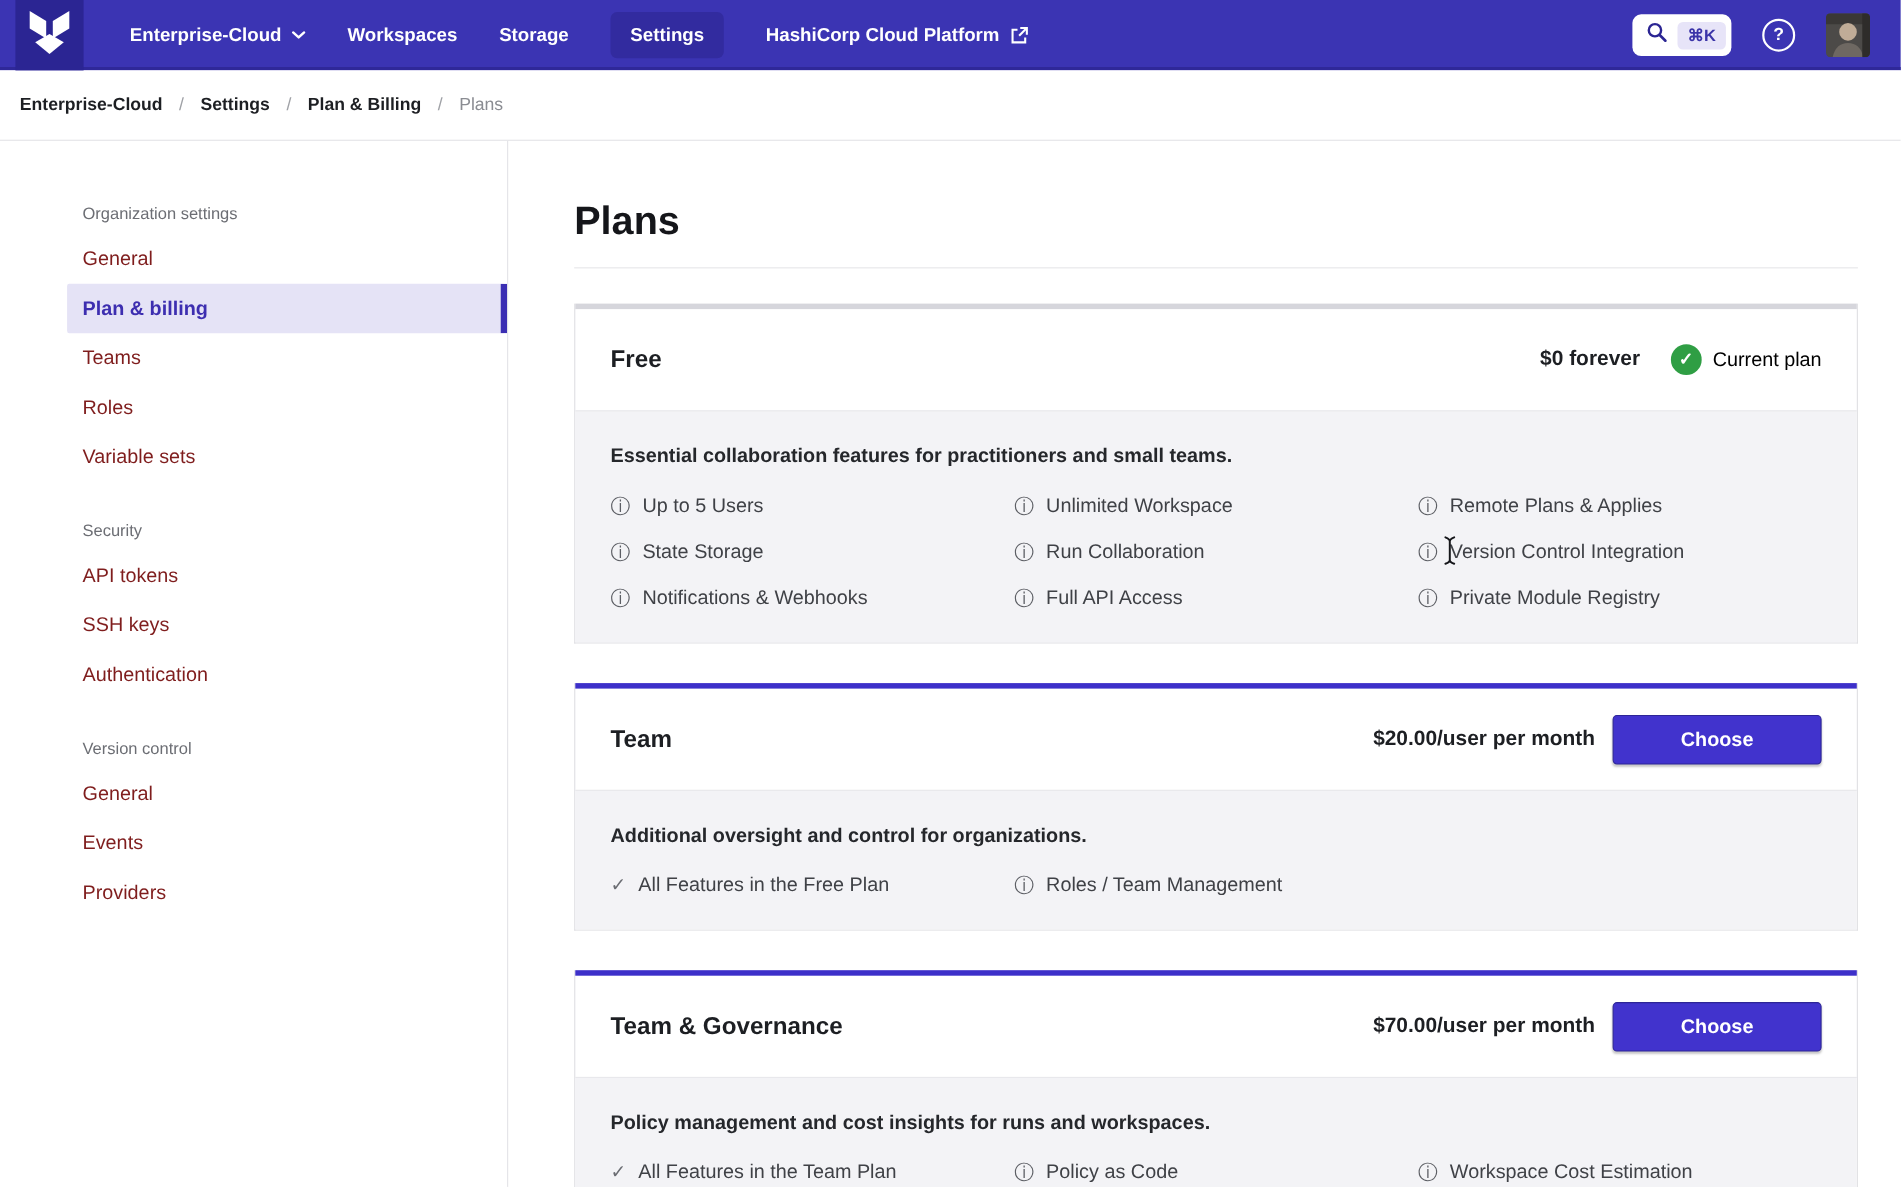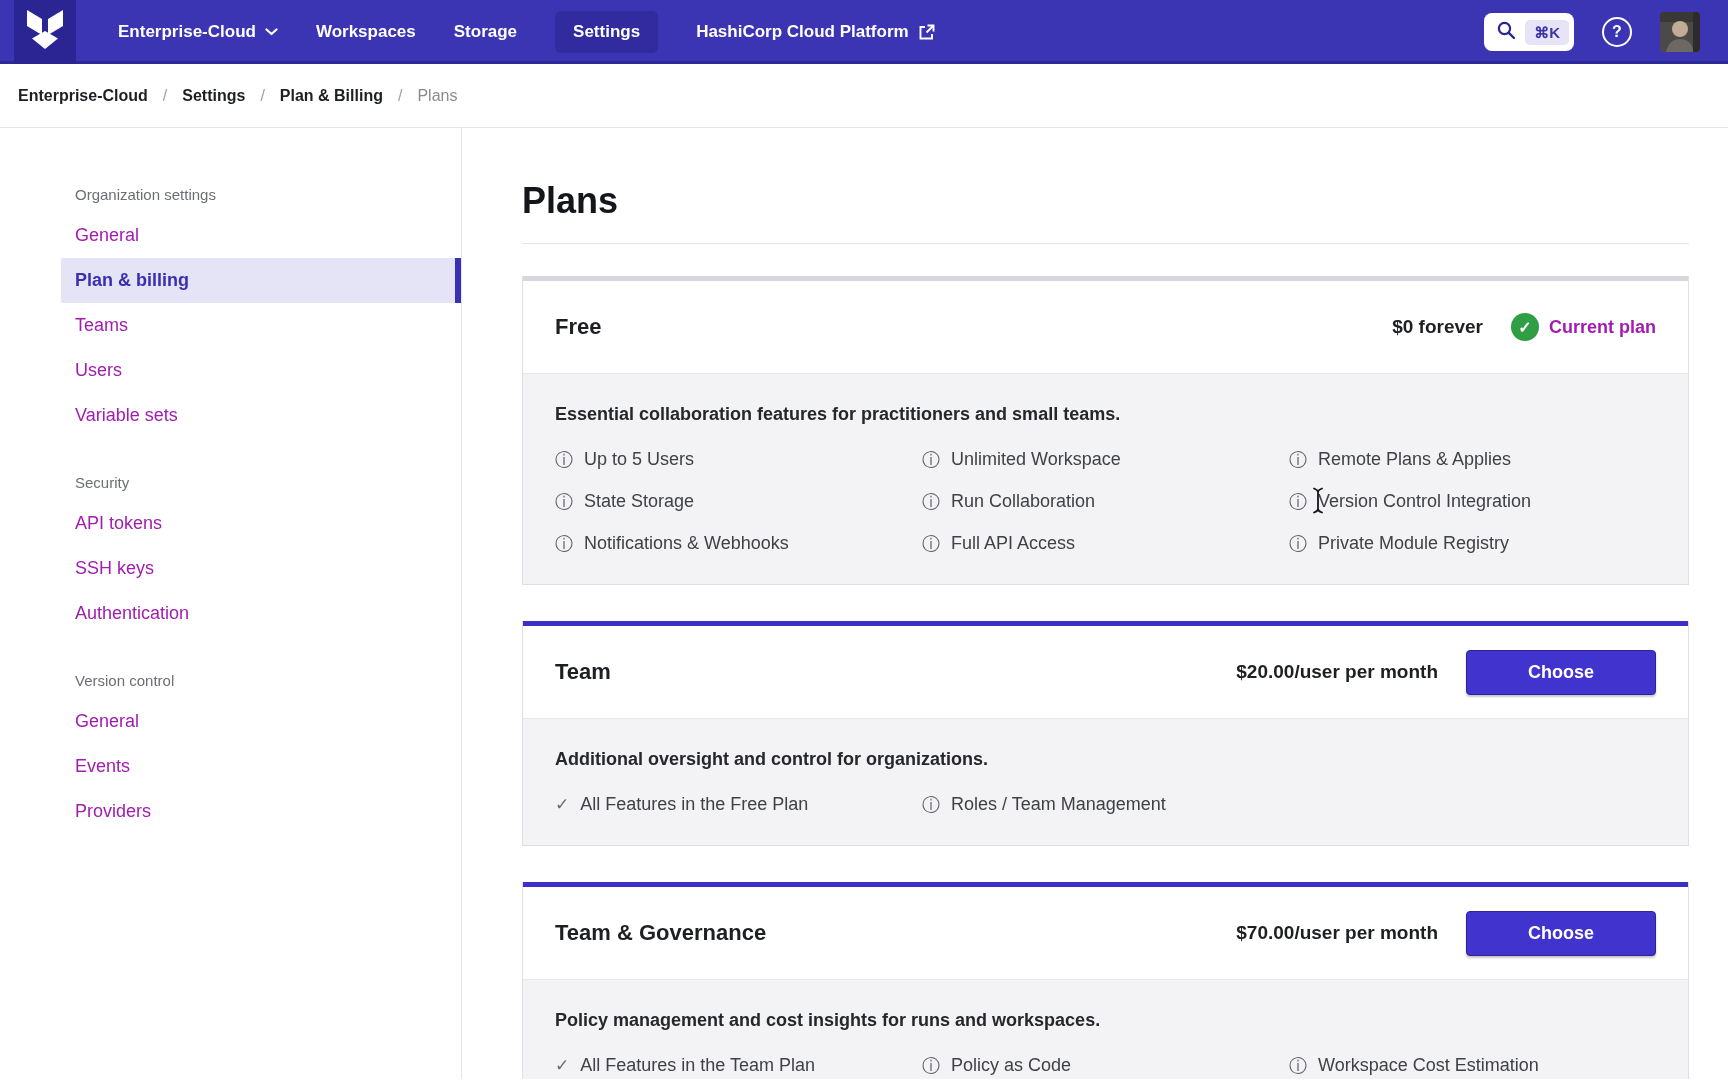--- a/index.html
+++ b/index.html
@@ -31,42 +31,42 @@
   .crumb { font-weight:700; color:#1d1f23; cursor:pointer; }
   .crumb.current { font-weight:400; color:#8a8c92; cursor:default; }
   .crumb-sep { color:#9fa1a6; margin:0 15px; }
 
   
   .layout { display:flex; height:951px; }
   .sidebar { width:417px; min-width:417px; border-right:1px solid #e3e3e7; padding-top:58px;margin-left:45px; }
   .side-heading { font-size:15px; color:#6c6e74; padding-left:30px; margin:36px 0 10px; }
   .side-section:first-child .side-heading { margin-top:0; }
   .side-item { height:45px; display:flex; align-items:center; padding-left:30px;
-    font-size:18px; color:#a21caf; cursor:pointer; }
+    font-size:18px; color:#7f1d1d; cursor:pointer; }
   .side-item.active { background:#e5e3f6; color:#3d2eb0; font-weight:700;
     margin-left:16px; padding-left:14px; border-right:6px solid #3b2fb3;
     border-radius:2px 0 0 2px; }
 
   .main { flex:1; padding:50px 39px 0 60px; overflow:hidden; }
   .page-title { font-size:36px; font-weight:700; color:#15161a; line-height:45px; margin-bottom:20px; }
   .title-rule { border:none; border-top:1px solid #e5e5e8; }
 
   
   .plan-card { margin-top:36px; border:1px solid #dfdfe3; border-top:none; background:#fff; }
   .plan-card:first-of-type { margin-top:32px; }
   .plan-accent { height:5px; }
   .plan-header { display:flex; align-items:center; height:92px; padding:0 32px; }
   .plan-name { font-size:22px; font-weight:700; color:#1d1f23; }
   .plan-right { margin-left:auto; display:flex; align-items:center; gap:14px; }
   .plan-price { font-size:19px; font-weight:700; color:#1d1f23; }
   .status-group { display:flex; align-items:center; gap:10px; margin-left:14px; }
   .status-circle { width:28px; height:28px; border-radius:50%; background:#2f9e44; color:#fff;
     display:flex; align-items:center; justify-content:center; font-size:16px; font-weight:700; }
-  .status-label { font-size:18px; font-weight:700; color:#a21caf; }
-  .choose-btn { width:190px; height:45px; margin-left:14px; background:#4133cd;
+  .status-label { font-size:18px; font-weight:400; color:#000000; }
+  .choose-btn { width:190px; height:45px; margin-left:2px; background:#4133cd;
     border:1px solid #2d2597; border-radius:4px; color:#fff; font-size:18px; font-weight:700;
     font-family:"Liberation Sans", sans-serif; cursor:pointer;
     box-shadow:0 2px 2px rgba(0,0,0,.22); }
   .plan-body { background:#f3f3f6; border-top:1px solid #e8e8ec; padding:30px 32px; }
   .plan-desc { font-size:18px; font-weight:700; color:#25272b; margin-bottom:24px; }
   .features { display:grid; grid-template-columns:repeat(3,1fr); row-gap:21px; }
   .feature { display:flex; align-items:center; gap:11px; font-size:18px; color:#3f4146; }
   .f-icon { color:#5c5e64; font-size:18px; line-height:1; }
   .f-icon.check { color:#6a6c72; font-size:17px; }
   .f-label { position:relative; }
@@ -147,21 +147,21 @@
     <span class="crumb current">Plans</span>
   </div>
 
 <div class="layout">
   <aside class="sidebar">
       <div class="side-section">
         <div class="side-heading">Organization settings</div>
         <div class="side-item">General</div>
         <div class="side-item active">Plan &amp; billing</div>
         <div class="side-item">Teams</div>
-        <div class="side-item">Users</div>
+        <div class="side-item">Roles</div>
         <div class="side-item">Variable sets</div>
       </div>
       <div class="side-section">
         <div class="side-heading">Security</div>
         <div class="side-item">API tokens</div>
         <div class="side-item">SSH keys</div>
         <div class="side-item">Authentication</div>
       </div>
       <div class="side-section">
         <div class="side-heading">Version control</div>

